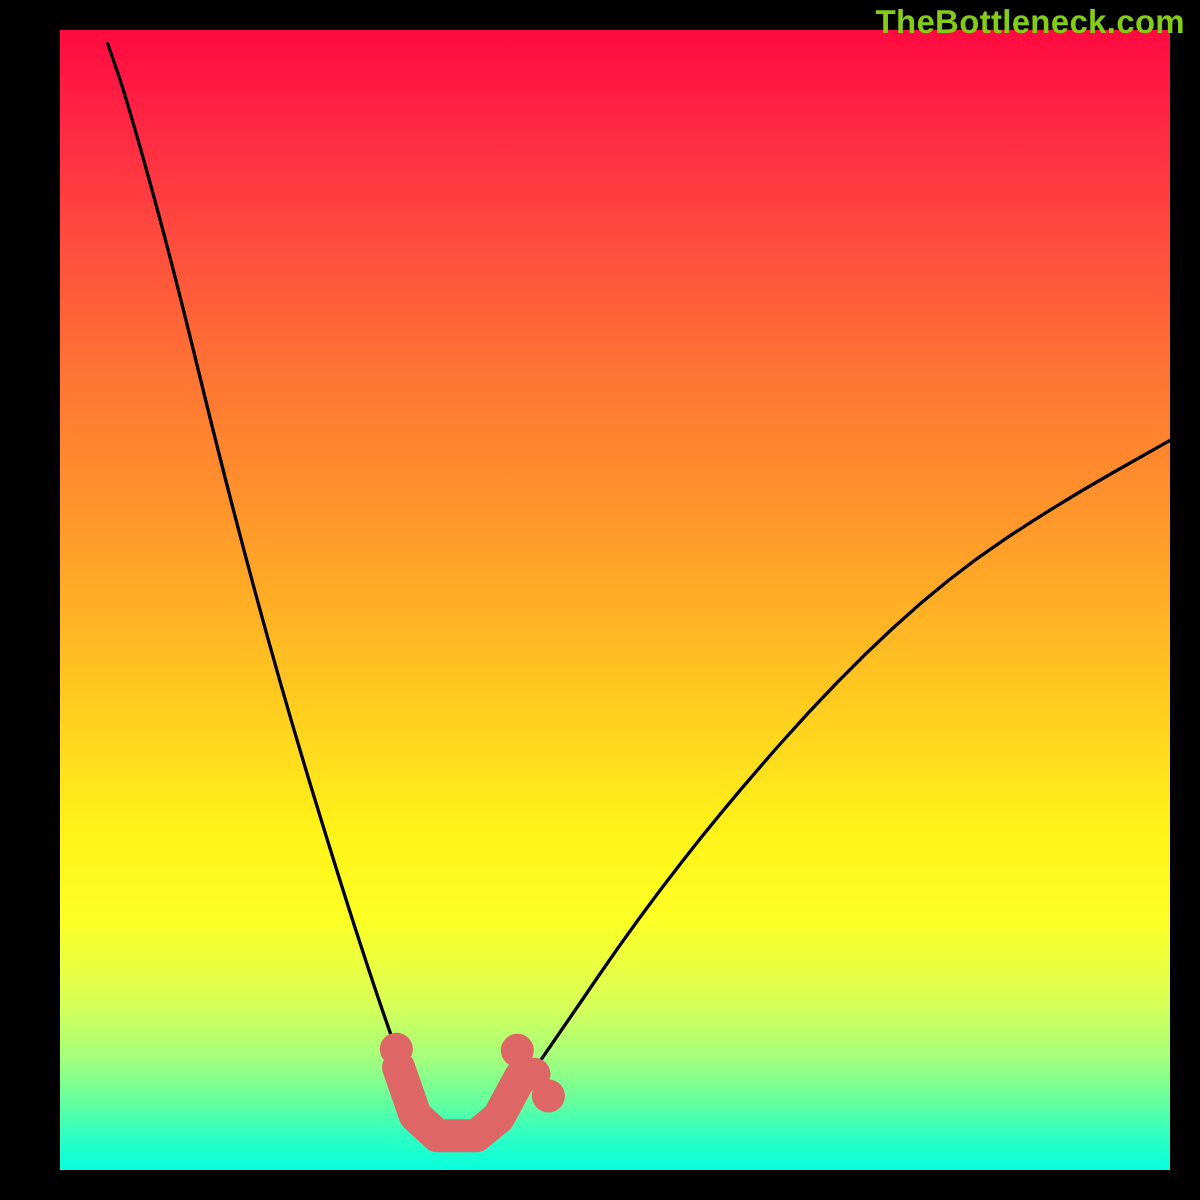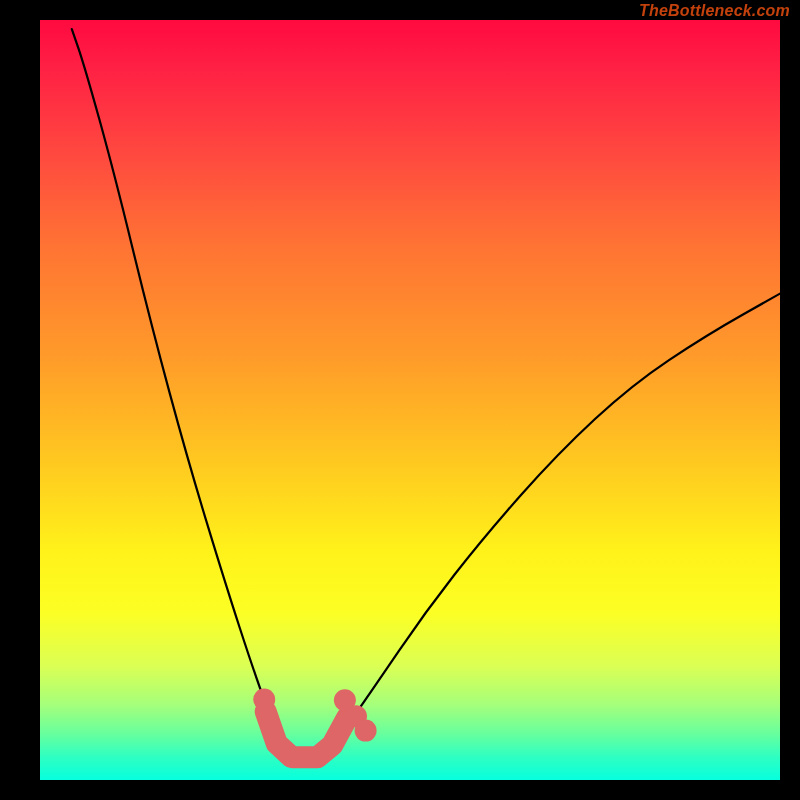--- a/index.html
+++ b/index.html
@@ -36,25 +36,24 @@
       #66ff9e 94%,
       #2effc2 97%,
       #07ffde 100%
     );
   }
   .watermark {
     position: absolute;
     top: 2px;
     right: 10px;
     font-family: Arial, Helvetica, sans-serif;
-    font-size: 16px;
+    font-size: 22px;
     font-weight: 600;
-    color: #c2410c;
+    color: #84cc16;
     letter-spacing: 0.2px;
-    font-style: italic;
   }
   svg.overlay {
     position: absolute;
     left: 0;
     top: 0;
     width: 740px;
     height: 760px;
   }
   .curve {
     fill: none;

